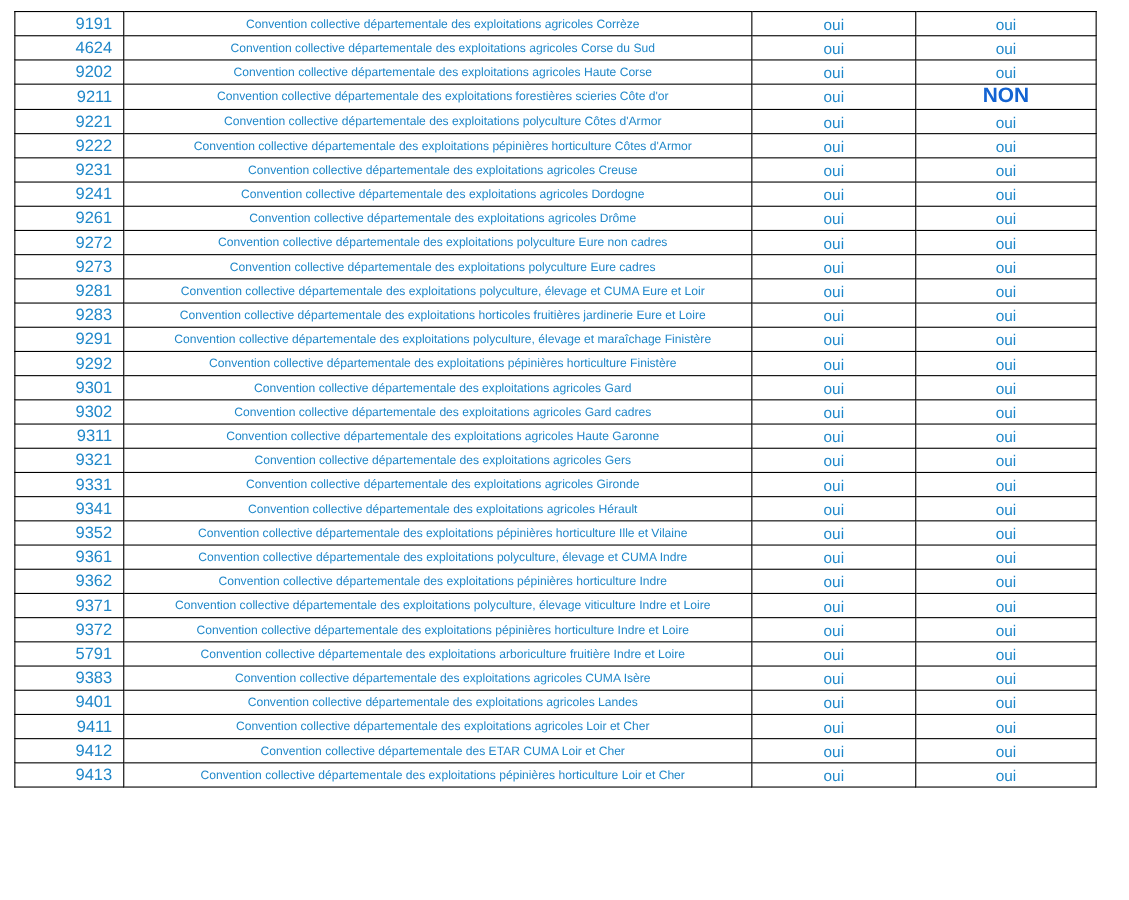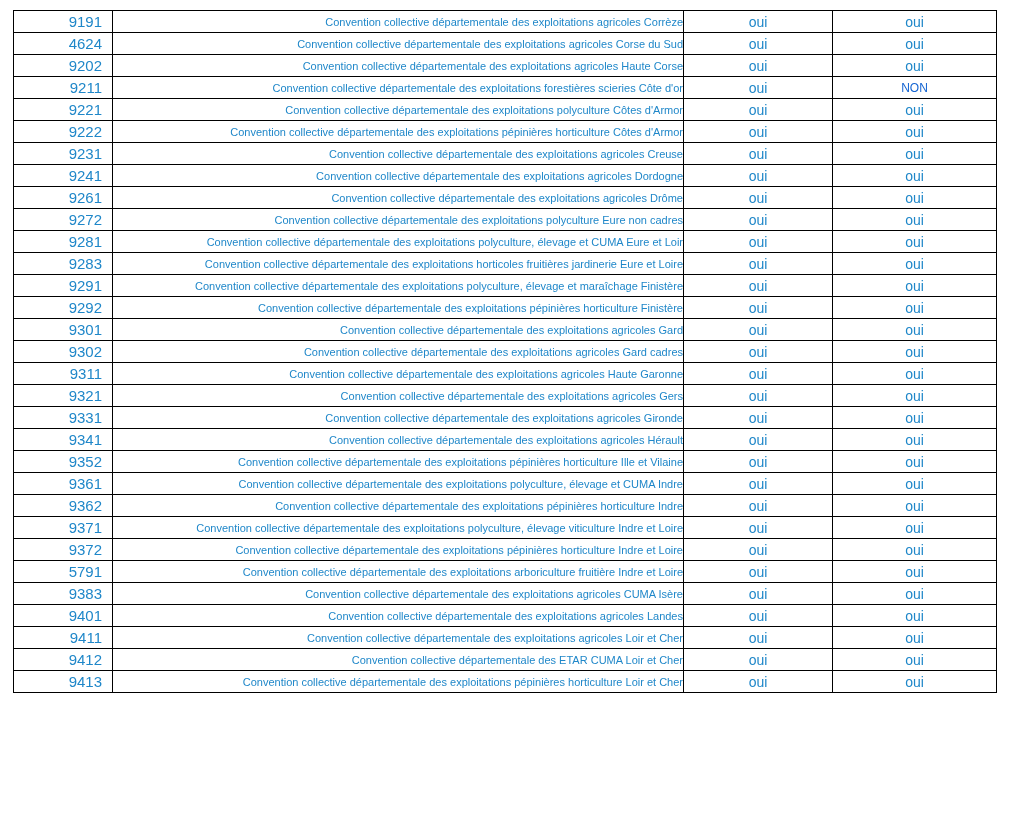--- a/index.html
+++ b/index.html
@@ -35,34 +35,34 @@
     vertical-align: middle;
     box-sizing: border-box;
   }
   td.code {
     text-align: right;
     padding-right: 10px;
     font-size: 15px;
     color: var(--blue, #1f87c9);
   }
   td.label {
-    text-align: right;
+    text-align: center;
     padding-left: 9px;
     font-size: 11px;
     color: var(--blue, #1f87c9);
   }
   td.ans {
     text-align: center;
     font-size: 14px;
     color: var(--blue, #1f87c9);
   }
   td.ans.non {
     color: var(--non-blue, #1464d2);
-    font-size: 12px;
-    font-weight: 400;
+    font-size: 19px;
+    font-weight: 700;
   }
 </style>
 </head>
 <body style="background: rgb(255, 255, 255);">
 
 <div class="page">
   <table class="conv-table">
     <colgroup>
       <col class="col-code">
       <col class="col-label">
@@ -124,20 +124,26 @@
           <td class="ans">oui</td>
           <td class="ans">oui</td>
         </tr>
         <tr>
           <td class="code">9272</td>
           <td class="label">Convention collective départementale des exploitations polyculture Eure non cadres</td>
           <td class="ans">oui</td>
           <td class="ans">oui</td>
         </tr>
         <tr>
+          <td class="code">9273</td>
+          <td class="label">Convention collective départementale des exploitations polyculture Eure cadres</td>
+          <td class="ans">oui</td>
+          <td class="ans">oui</td>
+        </tr>
+        <tr>
           <td class="code">9281</td>
           <td class="label">Convention collective départementale des exploitations polyculture, élevage et CUMA Eure et Loir</td>
           <td class="ans">oui</td>
           <td class="ans">oui</td>
         </tr>
         <tr>
           <td class="code">9283</td>
           <td class="label">Convention collective départementale des exploitations horticoles fruitières jardinerie Eure et Loire</td>
           <td class="ans">oui</td>
           <td class="ans">oui</td>

